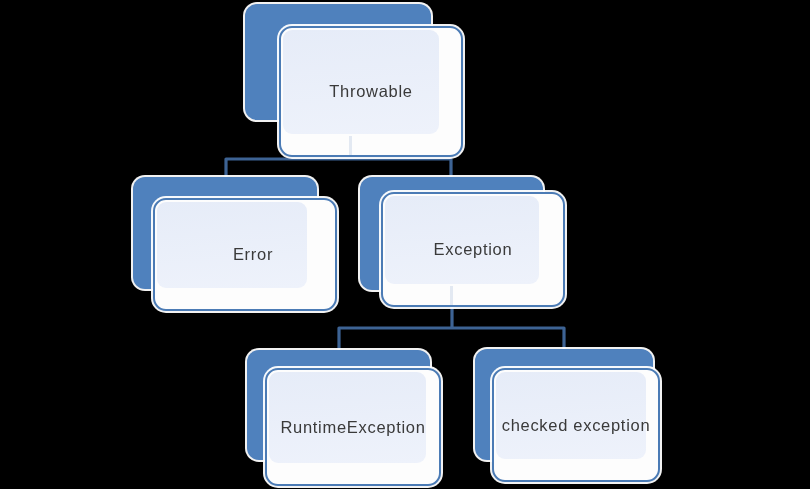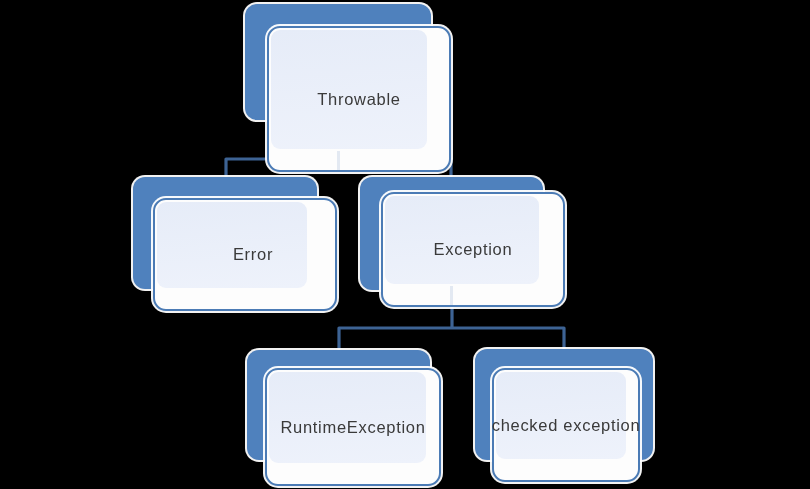--- a/index.html
+++ b/index.html
@@ -66,21 +66,21 @@
 
 <div class="canvas">
 
   <svg class="connectors" viewBox="0 0 810 489" xmlns="http://www.w3.org/2000/svg">
     <path d="M339,117 L339,160 M226,180 L226,159 L451,159 L451,180" fill="none" stroke="#3d6394" stroke-width="3.2" stroke-linejoin="round"></path>
     <path d="M452,289 L452,329 M339,352 L339,328 L564,328 L564,352" fill="none" stroke="#3d6394" stroke-width="3.2" stroke-linejoin="round"></path>
   </svg>
 
   <div class="node">
     <div class="back-card" style="left:245px; top:4px; width:186px; height:116px;"></div>
-    <div class="front-card" style="left:267px; top:26px; width:184px; height:146px;">
+    <div class="front-card" style="left:279px; top:26px; width:184px; height:131px;">
       <div class="sheen" style="right:22px;"></div>
       <div class="connector-strip" style="left:68px;"></div>
       <span class="label">Throwable</span>
     </div>
   </div>
 
   <div class="node">
     <div class="back-card" style="left:133px; top:177px; width:184px; height:112px;"></div>
     <div class="front-card" style="left:153px; top:198px; width:184px; height:113px;padding-left:16px;">
       <div class="sheen" style="right:28px;"></div>
@@ -100,19 +100,19 @@
   <div class="node">
     <div class="back-card" style="left:247px; top:350px; width:183px; height:110px;"></div>
     <div class="front-card" style="left:265px; top:368px; width:176px; height:118px;">
       <div class="sheen" style="right:13px;"></div>
       <span class="label">RuntimeException</span>
     </div>
   </div>
 
   <div class="node">
     <div class="back-card" style="left:475px; top:349px; width:178px; height:111px;"></div>
-    <div class="front-card" style="left:492px; top:368px; width:148px; height:114px;">
+    <div class="front-card" style="left:492px; top:368px; width:168px; height:114px;">
       <div class="sheen" style="right:12px;"></div>
       <span class="label">checked exception</span>
     </div>
   </div>
 
 </div>
 
 </body></html>

